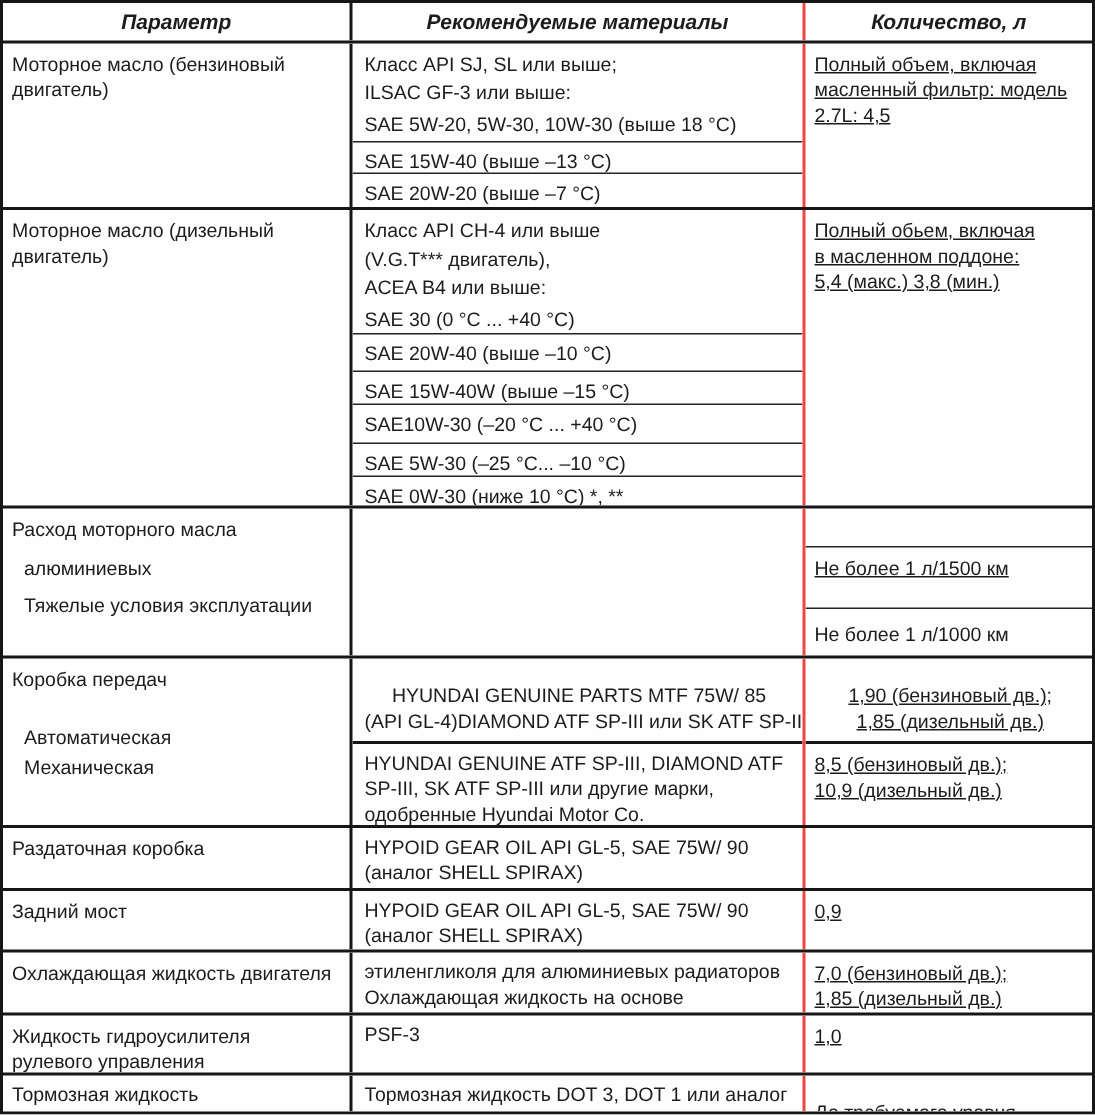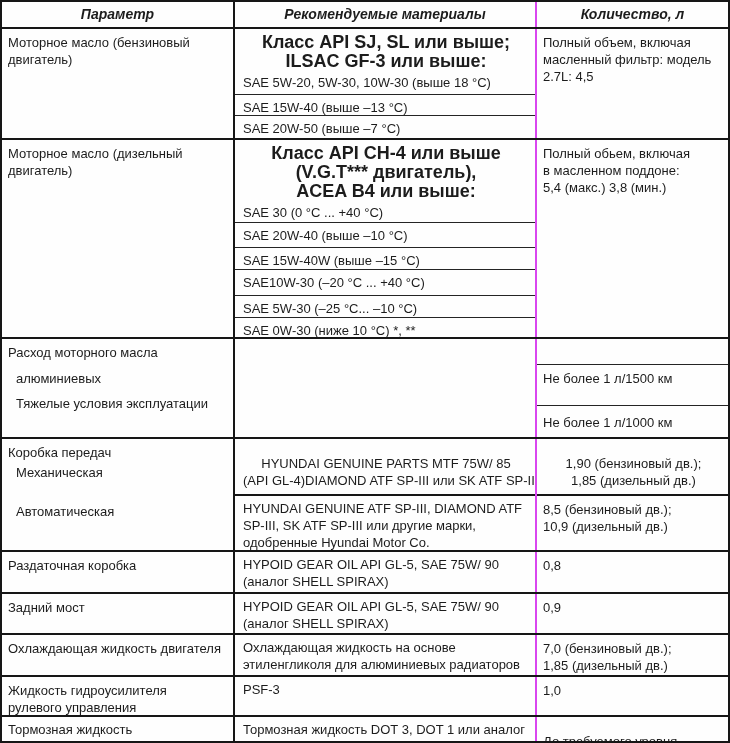--- a/index.html
+++ b/index.html
@@ -11,34 +11,34 @@
   }
   .table {
     width:730px; height:743px;
     border:2px solid #161616;
     display:flex; flex-direction:column;
     background:#fefefe; overflow:hidden;
   }
   .row { display:flex; flex:none; overflow:hidden; }
   .row + .row { border-top:2px solid #161616; }
   .c1 { width:233px; flex:none; border-right:2px solid #161616; font-size:13px; line-height:17px; overflow:hidden; }
-  .c2 { width:302px; flex:none; border-right:2px solid #d946ef; font-size:13px; line-height:17px; overflow:hidden; }
+  .c2 { width:302px; flex:none; border-right:2px solid #ef4444; font-size:13px; line-height:17px; overflow:hidden; }
   .c3 { width:191px; flex:none; font-size:13px; line-height:17px; overflow:hidden; }
   .pad1 { padding:5px 6px 0 6px; }
   .pad2 { padding:4px 6px 0 8px; }
-  .pad3 { padding:5px 4px 0 6px; }
+  .pad3 { padding:5px 4px 0 6px;text-decoration:underline; }
   .hdr {
     display:flex; align-items:center; justify-content:center;
     font-weight:bold; font-style:italic; font-size:14px;
     padding:0; line-height:15px;
   }
   .subcell { overflow:hidden; }
   .bt1 { border-top:1px solid #242424; }
   .bt2 { border-top:2px solid #161616; }
-  .bold-line { font-weight:bold; font-size:18px; line-height:19px; white-space:nowrap;text-align:center; }
+  .bold-line { font-weight:normal; font-size:13px; line-height:19px; white-space:nowrap; }
   .line { white-space:nowrap; }
   .sae { white-space:nowrap; }
   .sae-first { margin-top:3px; }
   .sub-item { margin-left:8px; }
   .mt9 { margin-top:9px; }
   .mt8 { margin-top:8px; }
   .mt3 { margin-top:3px; }
   .mt22 { margin-top:22px; }
   .pt16 { padding-top:16px;text-align:center; }
 </style>
@@ -61,21 +61,21 @@
     <div class="c2">
       <div class="subcell pad2" style="height:65px">
         <div class="bold-line">Класс API SJ, SL или выше;</div>
         <div class="bold-line">ILSAC GF-3 или выше:</div>
         <div class="sae sae-first">SAE 5W-20, 5W-30, 10W-30 (выше 18 °C)</div>
       </div>
       <div class="subcell pad2 bt1" style="height:21px">
         <div class="sae">SAE 15W-40 (выше –13 °C)</div>
       </div>
       <div class="subcell pad2 bt1" style="height:25px">
-        <div class="sae">SAE 20W-50 (выше –7 °C)</div>
+        <div class="sae">SAE 20W-20 (выше –7 °C)</div>
       </div>
     </div>
     <div class="c3 pad3">
       <div class="line">Полный объем, включая</div>
       <div class="line">масленный фильтр: модель</div>
       <div class="line">2.7L: 4,5</div>
     </div>
   </div>
 
   <div class="row" style="height:199px">
@@ -129,22 +129,22 @@
       </div>
       <div class="subcell bt1" style="height:18px;padding:8px 4px 15px 6px">
         <div class="line">Не более 1 л/1000 км</div>
       </div>
     </div>
   </div>
 
   <div class="row" style="height:113px">
     <div class="c1 pad1">
       <div>Коробка передач</div>
+      <div class="sub-item mt22 line">Автоматическая</div>
       <div class="sub-item mt3 line">Механическая</div>
-      <div class="sub-item mt22 line">Автоматическая</div>
     </div>
     <div class="c2">
       <div class="subcell pad2 pt16" style="height:55px">
         <div class="line">HYUNDAI GENUINE PARTS MTF 75W/ 85</div>
         <div class="line">(API GL-4)DIAMOND ATF SP-III или SK ATF SP-III</div>
       </div>
       <div class="subcell pad2 bt2" style="height:58px">
         <div class="line">HYUNDAI GENUINE ATF SP-III, DIAMOND ATF</div>
         <div class="line">SP-III, SK ATF SP-III или другие марки,</div>
         <div class="line">одобренные Hyundai Motor Co.</div>
@@ -163,45 +163,42 @@
   </div>
 
   <div class="row" style="height:42px">
     <div class="c1 pad1">
       <div class="line">Раздаточная коробка</div>
     </div>
     <div class="c2 pad2">
       <div class="line">HYPOID GEAR OIL API GL-5, SAE 75W/ 90</div>
       <div class="line">(аналог SHELL SPIRAX)</div>
     </div>
-    <div class="c3 pad3">
-      <div class="line">0,8</div>
-    </div>
   </div>
 
   <div class="row" style="height:41px">
     <div class="c1 pad1">
       <div class="line">Задний мост</div>
     </div>
     <div class="c2 pad2">
       <div class="line">HYPOID GEAR OIL API GL-5, SAE 75W/ 90</div>
       <div class="line">(аналог SHELL SPIRAX)</div>
     </div>
     <div class="c3 pad3">
       <div class="line">0,9</div>
     </div>
   </div>
 
   <div class="row" style="height:42px">
     <div class="c1 pad1">
       <div class="line">Охлаждающая жидкость двигателя</div>
     </div>
     <div class="c2 pad2">
+      <div class="line">этиленгликоля для алюминиевых радиаторов</div>
       <div class="line">Охлаждающая жидкость на основе</div>
-      <div class="line">этиленгликоля для алюминиевых радиаторов</div>
     </div>
     <div class="c3 pad3">
       <div class="line">7,0 (бензиновый дв.);</div>
       <div class="line">1,85 (дизельный дв.)</div>
     </div>
   </div>
 
   <div class="row" style="height:40px">
     <div class="c1 pad1">
       <div class="line">Жидкость гидроусилителя</div>

